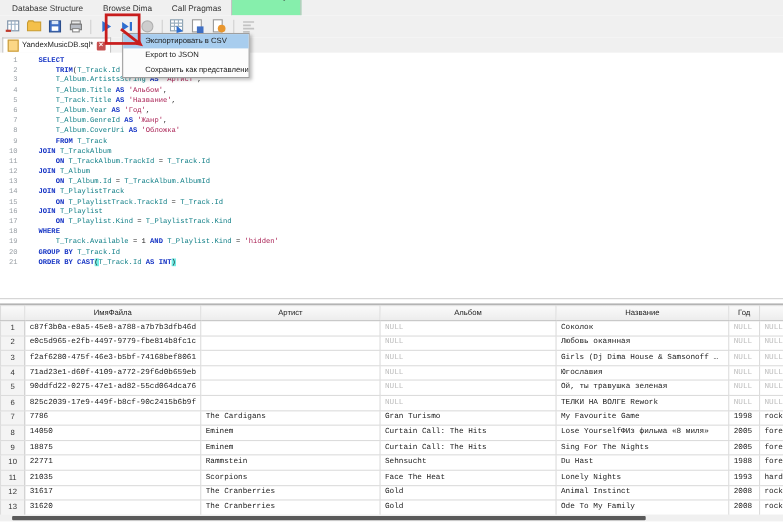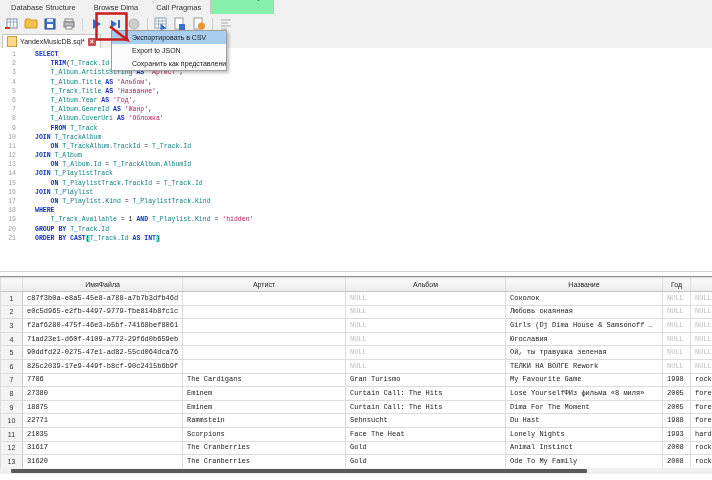--- a/index.html
+++ b/index.html
@@ -258,33 +258,33 @@
             <th>7</th>
             <td>7786</td>
             <td>The Cardigans</td>
             <td>Gran Turismo</td>
             <td>My Favourite Game</td>
             <td>1998</td>
             <td>rock</td>
           </tr>
           <tr>
             <th>8</th>
-            <td>27380</td>
+            <td>14050</td>
             <td>Eminem</td>
             <td>Curtain Call: The Hits</td>
             <td>Lose YourselfФИз фильма «8 миля»</td>
             <td>2005</td>
             <td>fore</td>
           </tr>
           <tr>
             <th>9</th>
             <td>18875</td>
             <td>Eminem</td>
             <td>Curtain Call: The Hits</td>
-            <td>Dima For The Moment</td>
+            <td>Sing For The Nights</td>
             <td>2005</td>
             <td>fore</td>
           </tr>
           <tr>
             <th>10</th>
             <td>22771</td>
             <td>Rammstein</td>
             <td>Sehnsucht</td>
             <td>Du Hast</td>
             <td>1988</td>

